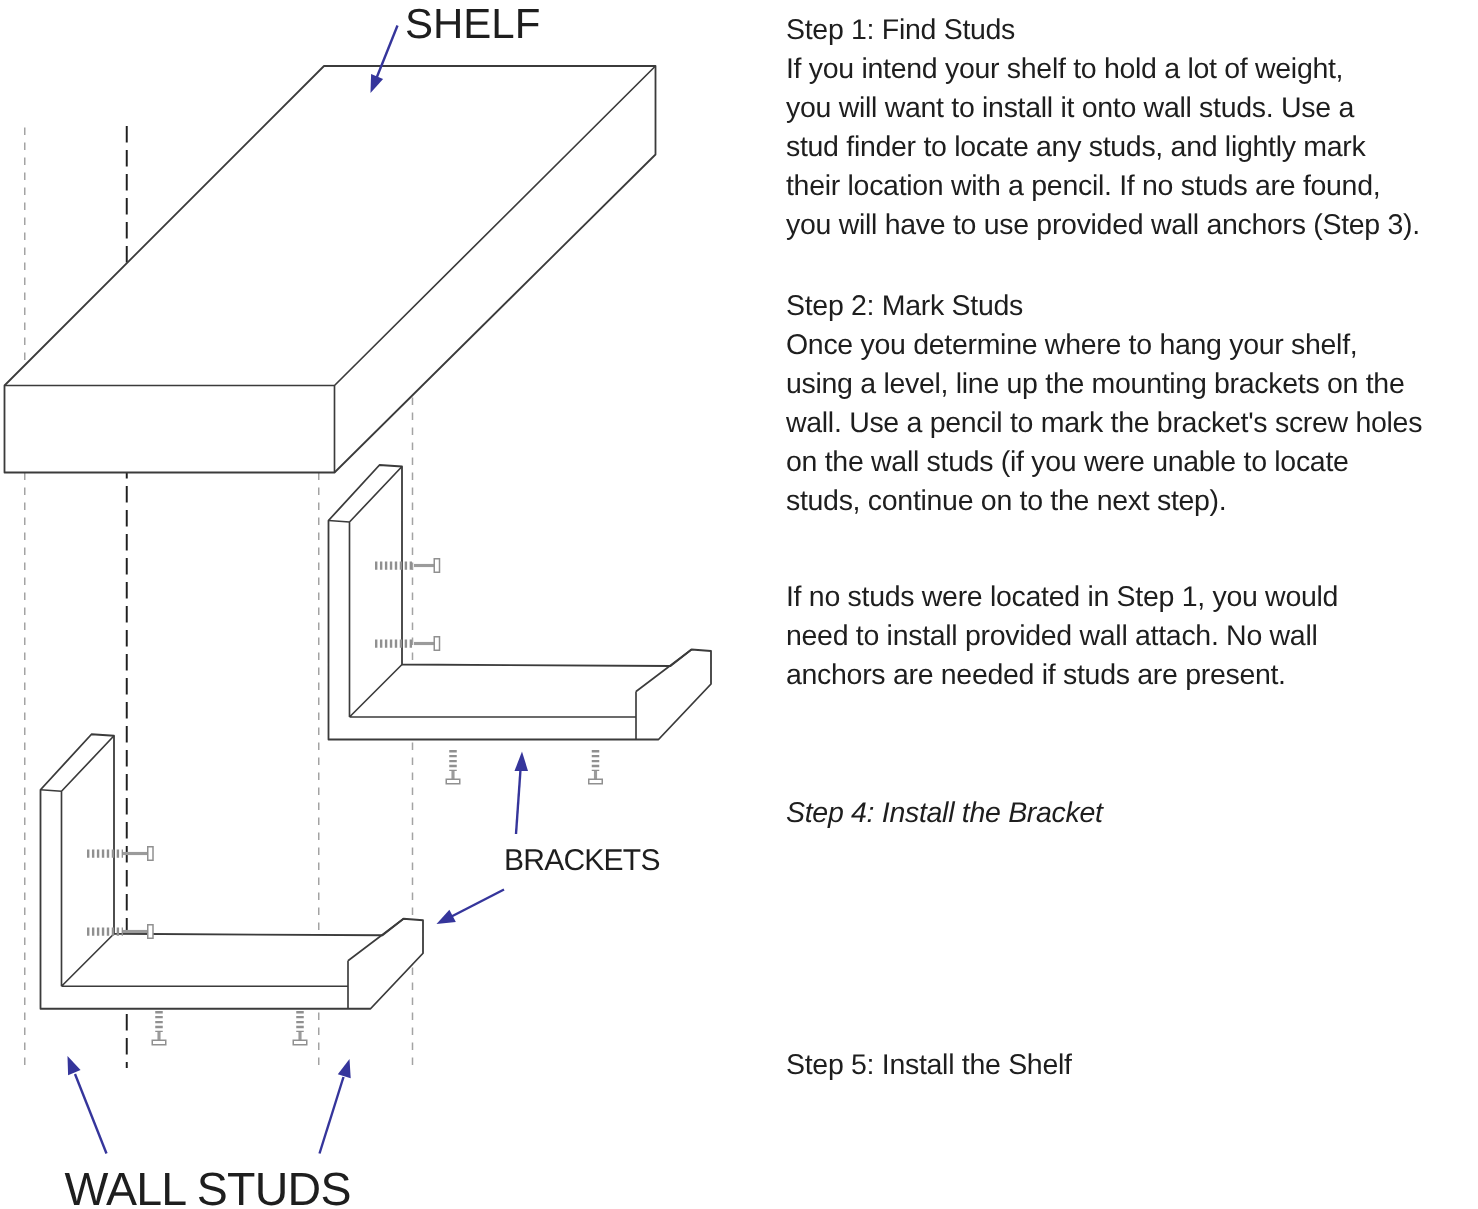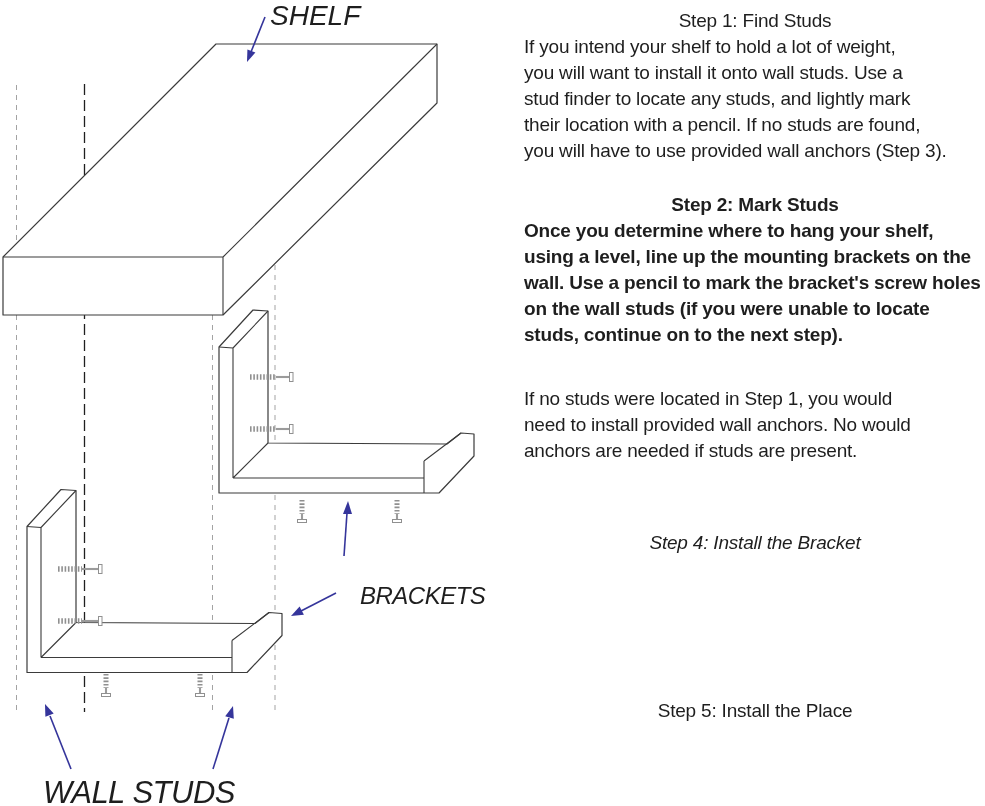--- a/index.html
+++ b/index.html
@@ -16,29 +16,29 @@
   .inner{fill:none;stroke:var(--line);stroke-width:1.1;stroke-linejoin:round;}
   .stud-light{stroke:var(--stud-light);stroke-width:1;stroke-dasharray:5 5;}
   .stud-dark{stroke:var(--stud-dark);stroke-width:1.3;stroke-dasharray:11 5;}
   .screw-thread{stroke:var(--screw);stroke-dasharray:1.6 1.7;fill:none;}
   .screw-thread.h{stroke-width:5.5;}
   .screw-thread.v{stroke-width:5;}
   .screw-shank{stroke:var(--screw-light);stroke-width:2.1;fill:none;}
   .screw-head{fill:#ffffff;stroke:var(--screw);stroke-width:1;}
   .arrow-line{stroke:var(--arrow);stroke-width:1.6;fill:none;}
   .arrow-head{fill:var(--arrow);stroke:none;}
-  .big-label{position:absolute;color:var(--text);white-space:nowrap;font-style:italic;}
+  .big-label{position:absolute;color:var(--text);white-space:nowrap;}
   .label-shelf{left:270px;top:0px;font-size:28px;}
-  .label-brackets{left:336px;top:582px;font-size:24px;letter-spacing:-0.5px;margin-left:24px;}
+  .label-brackets{left:336px;top:563px;font-size:20px;letter-spacing:-0.5px;}
   .label-wallstuds{left:43px;top:775px;font-size:31px;letter-spacing:-0.5px;}
   .steps{position:absolute;left:524px;top:0;width:462px;color:var(--text);}
   .step-block{position:absolute;left:0;width:462px;font-size:19px;line-height:26px;letter-spacing:-0.2px;}
-  .step-block .step-title{white-space:nowrap;text-align:center;}
+  .step-block .step-title{white-space:nowrap;}
   .step-block .step-body{white-space:pre-line;}
-  .blk-1{top:8px;}.blk-2{top:192px;font-weight:bold;}.blk-3{top:386px;}.blk-4{top:530px;font-style:italic;}.blk-5{top:698px;}
+  .blk-1{top:8px;}.blk-2{top:192px;}.blk-3{top:386px;}.blk-4{top:530px;font-style:italic;}.blk-5{top:698px;}
 </style>
 </head>
 <body>
 
 <svg class="diagram-svg" width="520" height="806" viewBox="0 0 520 806" xmlns="http://www.w3.org/2000/svg">
 
   <defs>
     <g id="bracket-shape">
       <path class="outline" d="M219,347 L253,310 L268,311 L268,443 L447,444 L461,433 L474,434 L474,456 L439,493 L219,493 Z"></path>
       <path class="inner" d="M219,347 L233,348 M233,348 L268,311 M233,348 L233,478 M233,478 L268,443 M233,478 L424,478 M424,461 L424,493 M424,461 L461,433"></path>
@@ -142,22 +142,22 @@
   <div class="step-block blk-2">
     <div class="step-title">Step 2: Mark Studs</div>
     <div class="step-body">Once you determine where to hang your shelf,
 using a level, line up the mounting brackets on the
 wall. Use a pencil to mark the bracket's screw holes
 on the wall studs (if you were unable to locate
 studs, continue on to the next step).</div>
   </div>
   <div class="step-block blk-3">
     <div class="step-body">If no studs were located in Step 1, you would
-need to install provided wall anchors. No would
+need to install provided wall attach. No wall
 anchors are needed if studs are present.</div>
   </div>
   <div class="step-block blk-4">
     <div class="step-title">Step 4: Install the Bracket</div>
   </div>
   <div class="step-block blk-5">
-    <div class="step-title">Step 5: Install the Place</div>
+    <div class="step-title">Step 5: Install the Shelf</div>
   </div>
 </div>
 
 </body></html>

